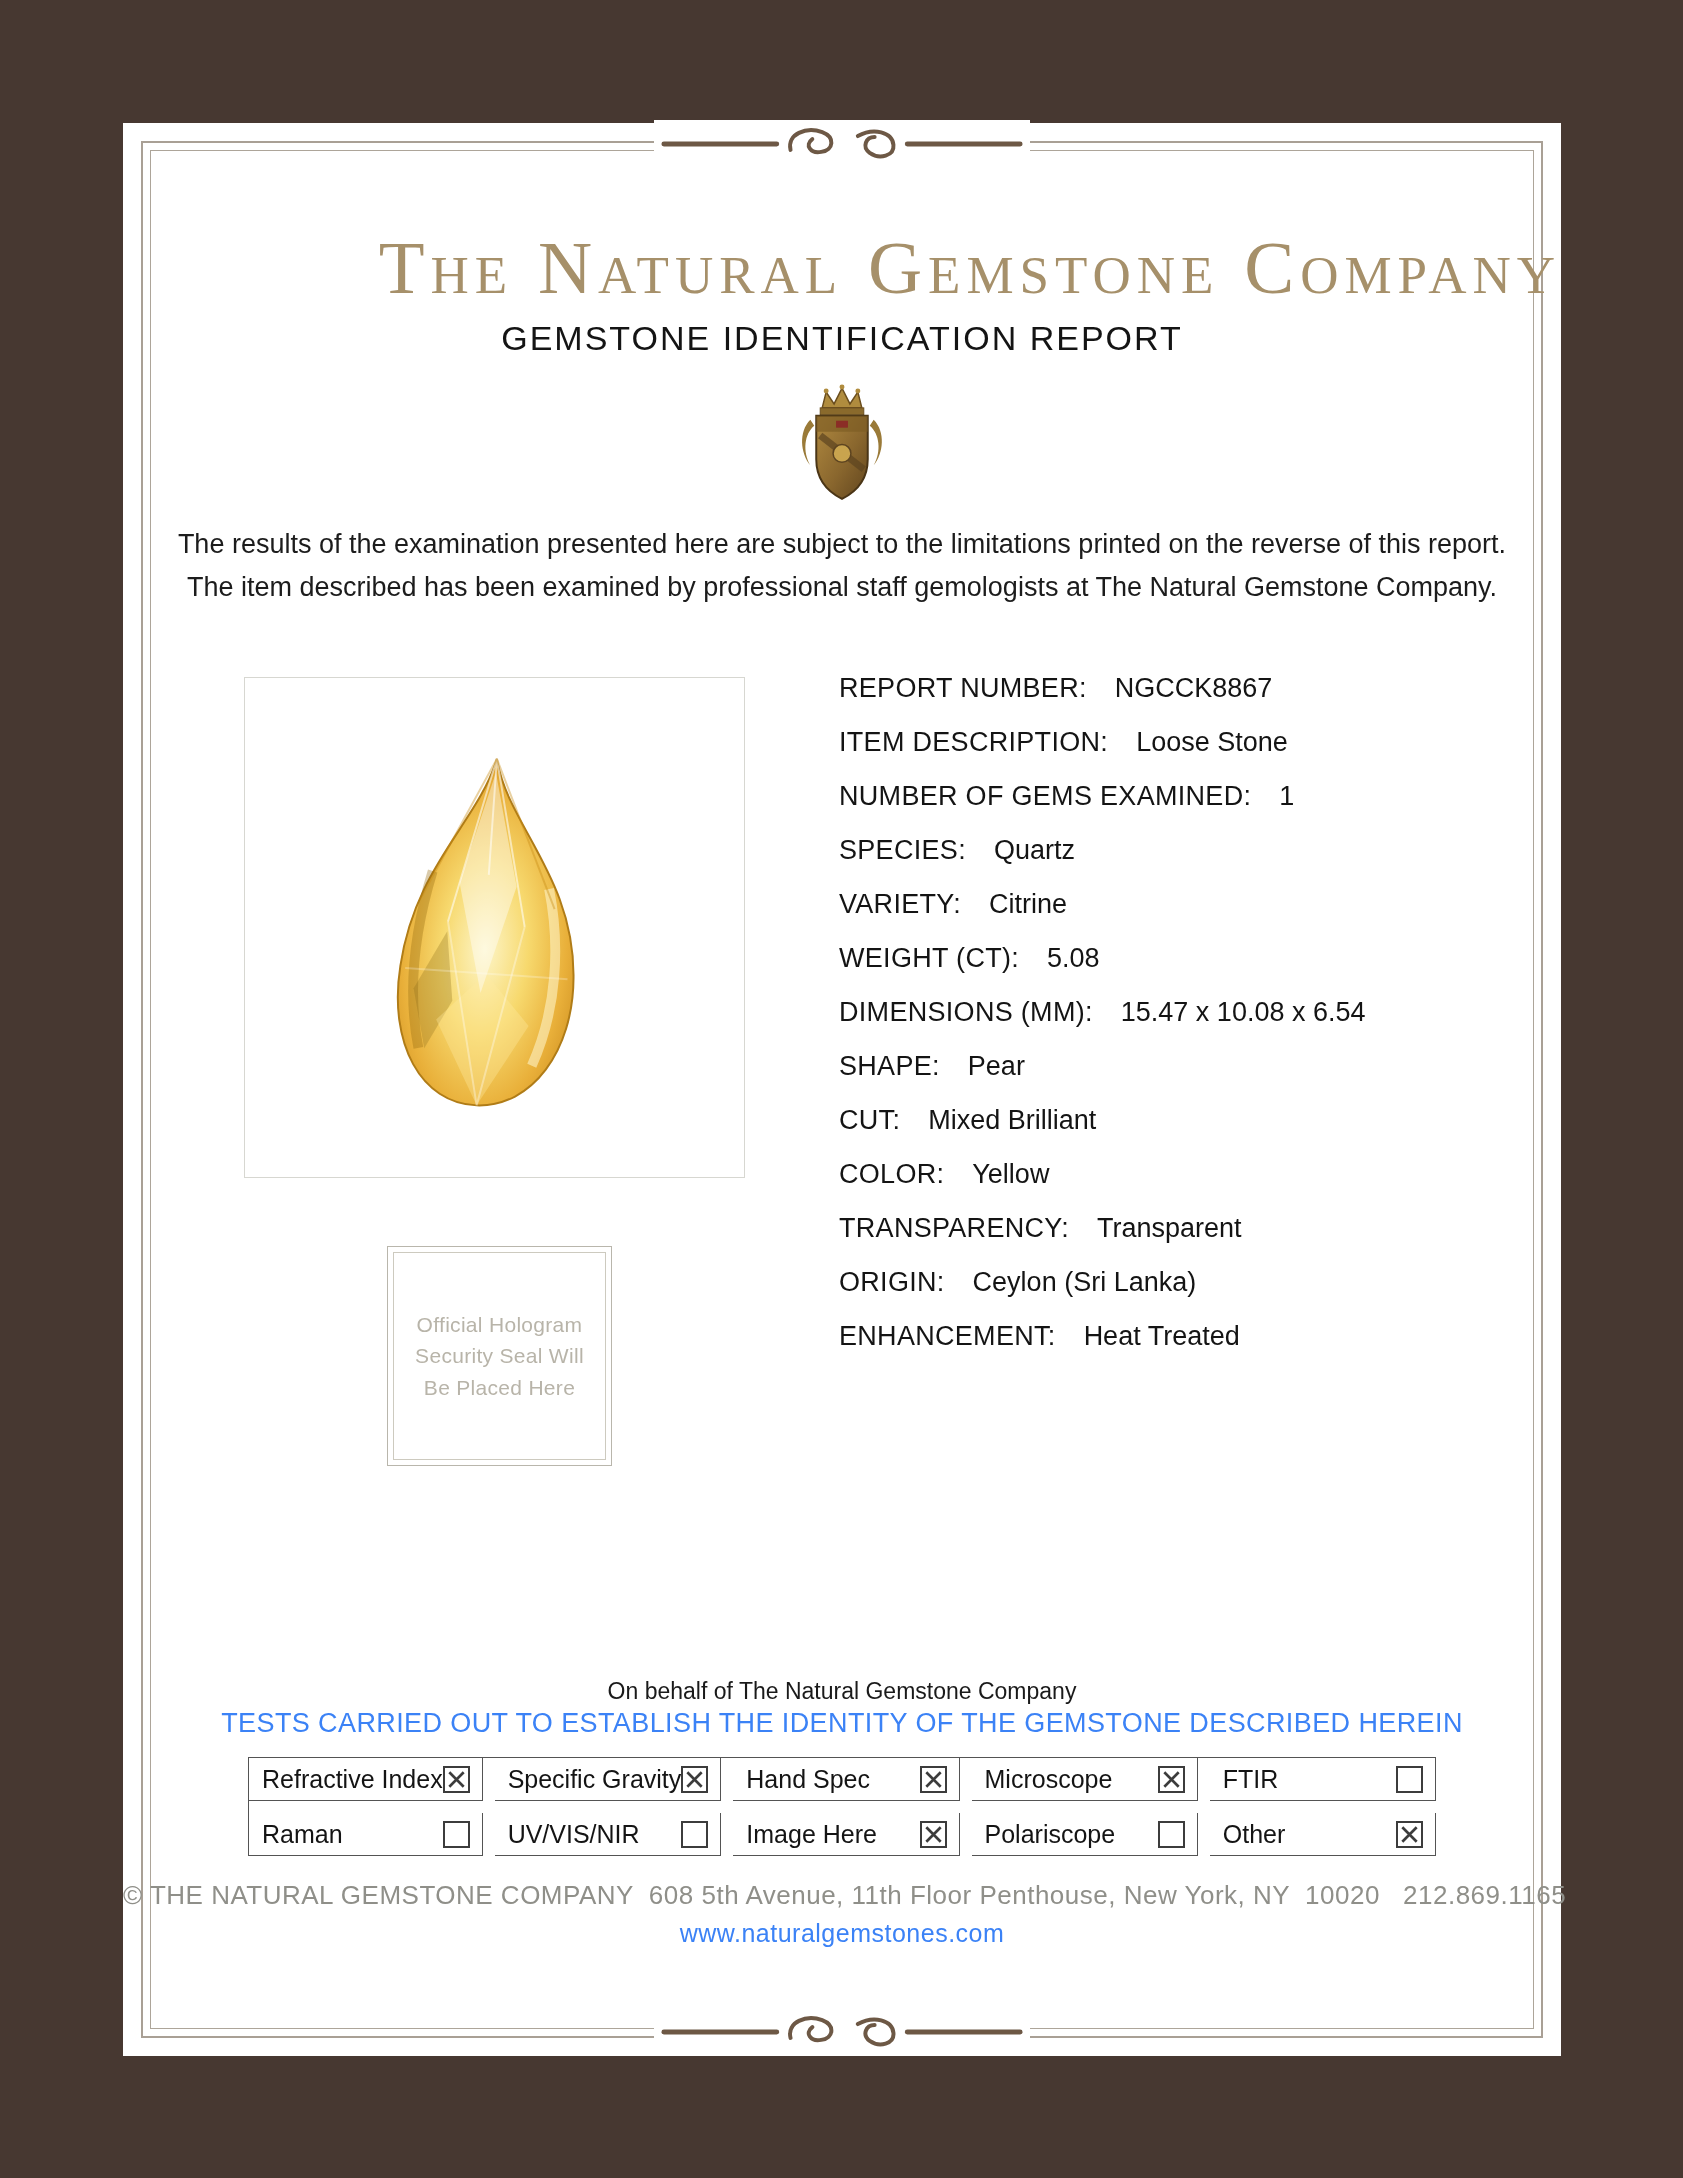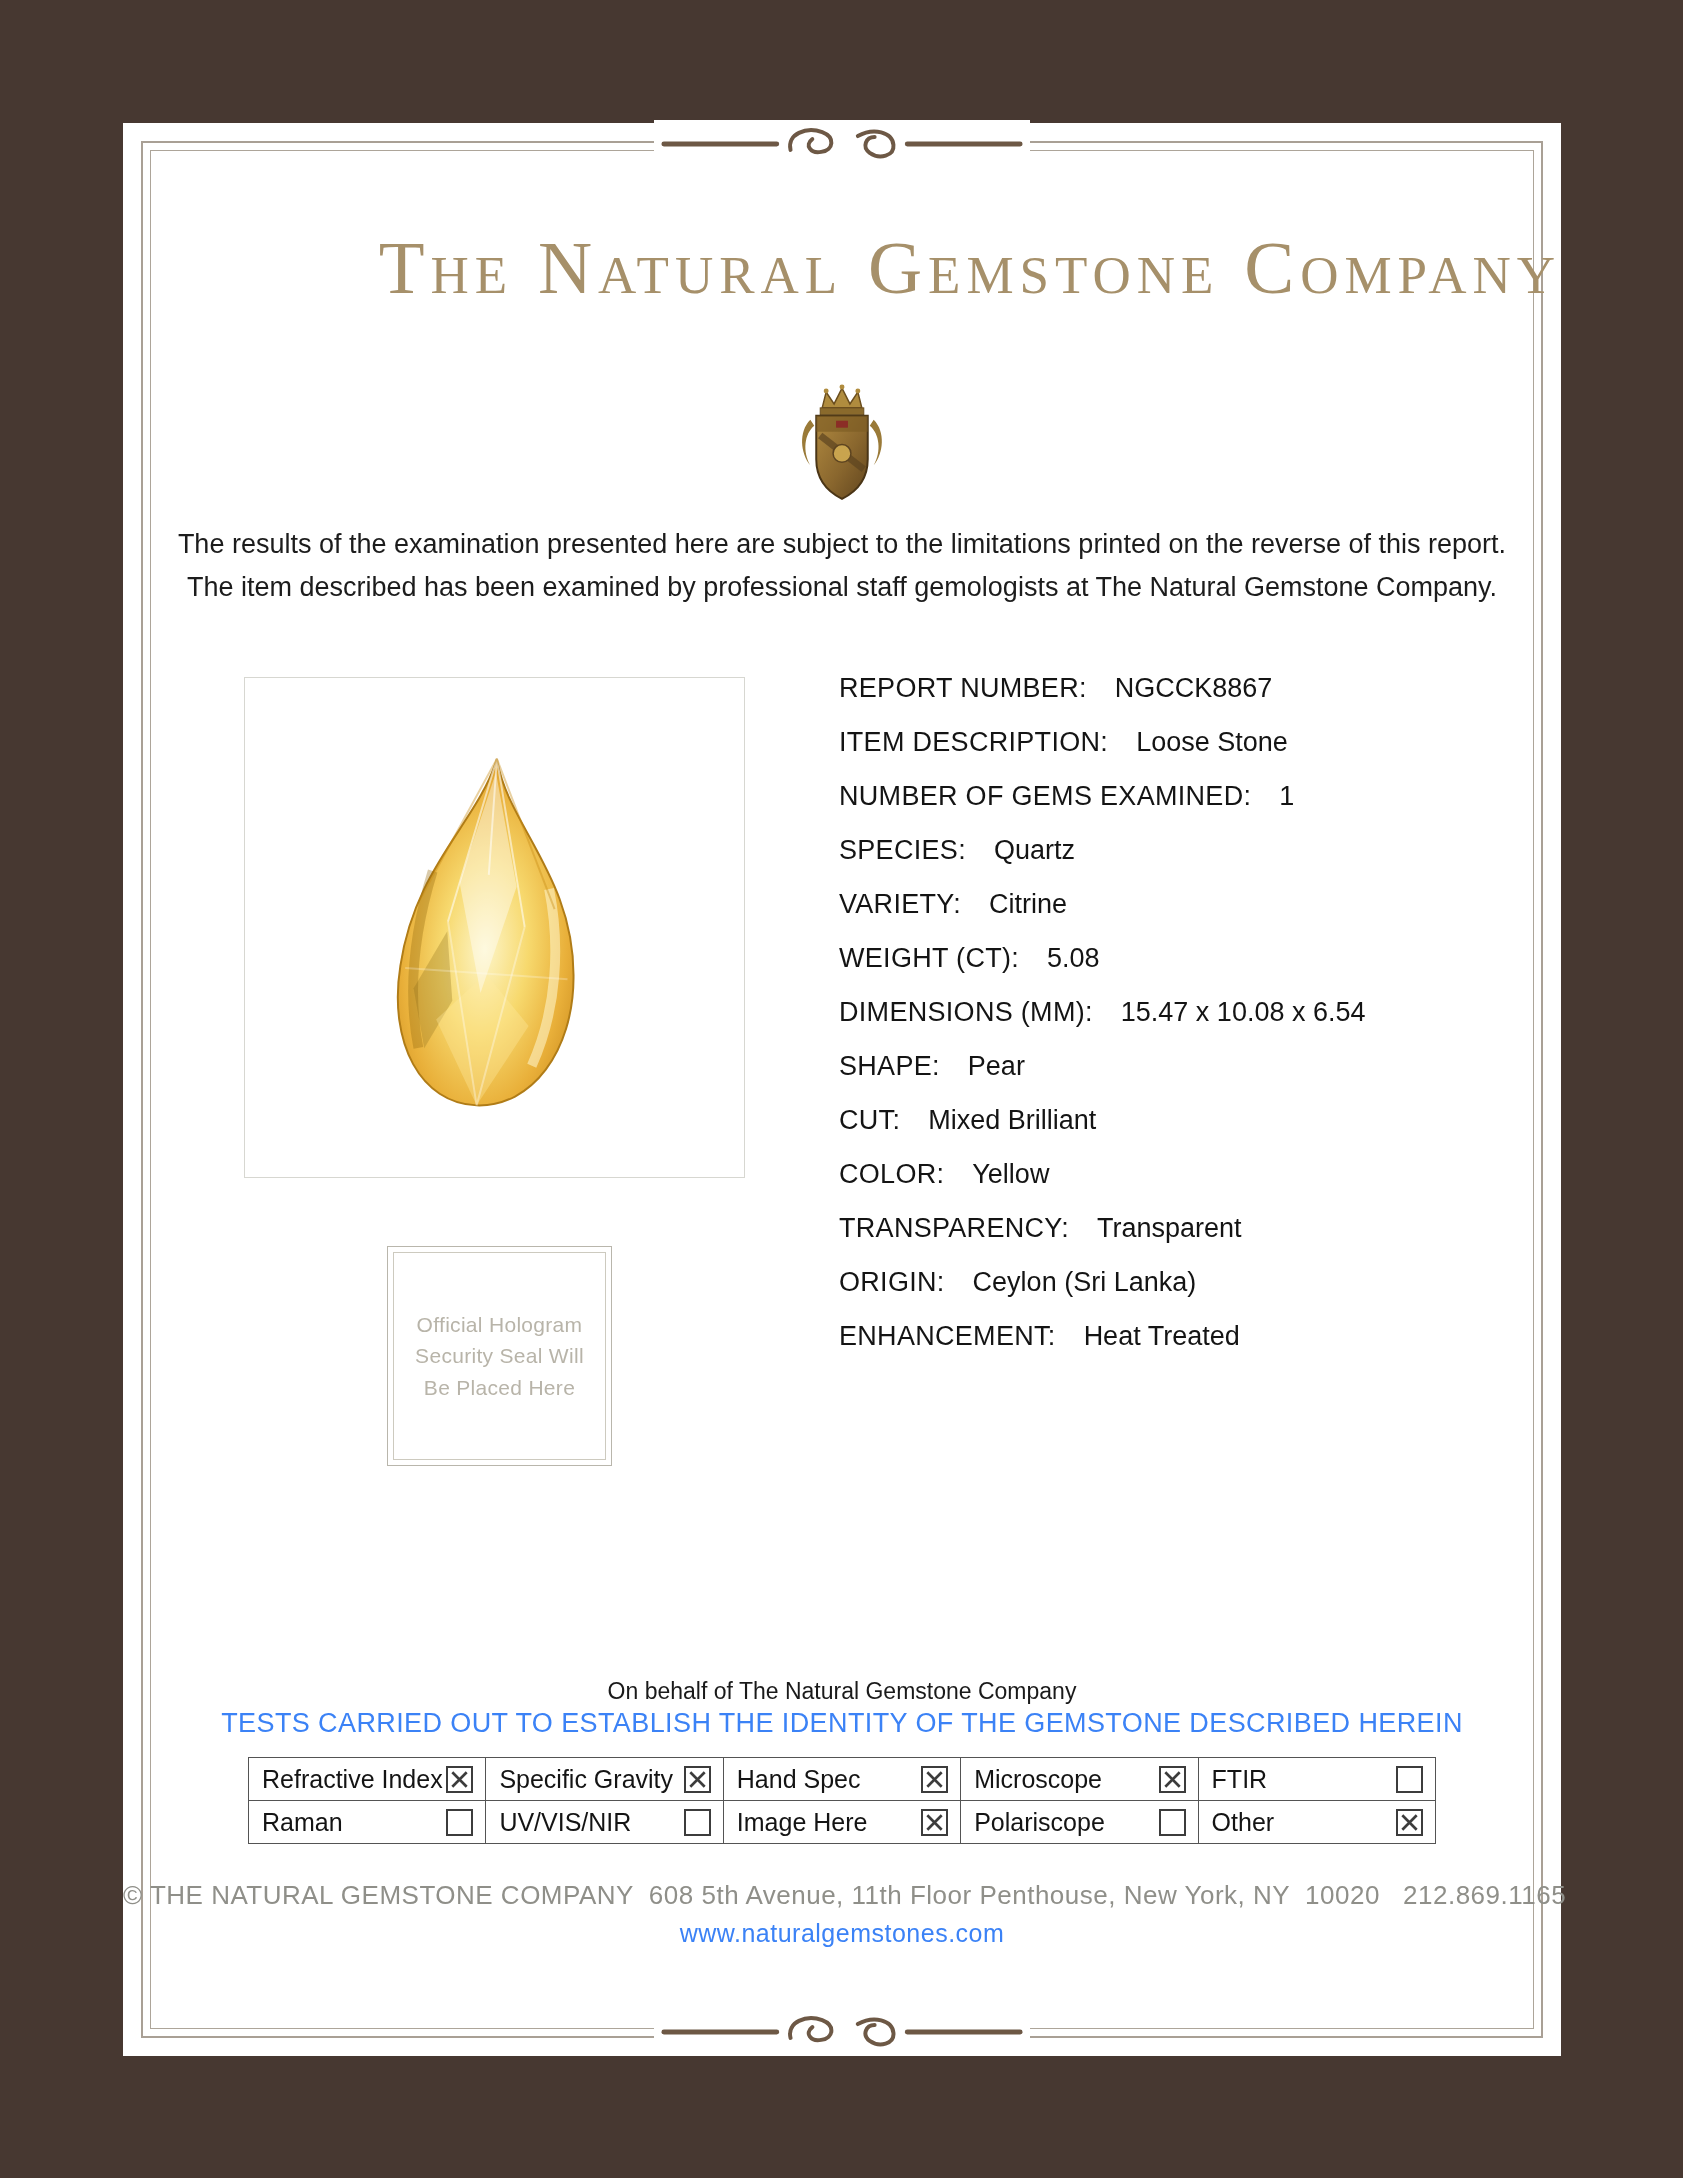--- a/index.html
+++ b/index.html
@@ -69,21 +69,21 @@
   }
   .tests-heading {
     position:absolute; top:1585px; left:0; right:0; text-align:center;
     font-size:27px; letter-spacing:0.4px; color:#3b82f6;
   }
 
   .tests-table {
     position:absolute; left:125px; top:1634px; width:1188px;
     display:grid; grid-template-columns:repeat(5, 1fr);
     border-top:1px solid #545454; border-left:1px solid #545454;
-    background:#ffffff; box-sizing:border-box;
+    background:#ffffff; box-sizing:border-box;gap:12px;
   }
   .test-cell {
     height:43px; box-sizing:border-box;
     border-right:1px solid #545454; border-bottom:1px solid #545454;
     display:flex; align-items:center; justify-content:space-between;
     padding:0 12px 0 13px;
   }
   .test-label { font-size:25px; color:#141414; white-space:nowrap; }
   .checkbox {
     width:27px; height:27px; box-sizing:border-box; flex:0 0 27px;
@@ -113,20 +113,21 @@
     <div class="flourish top">
       <svg width="376" height="48" viewBox="0 0 380 48">
         <path d="M10 24 H124" stroke-width="5"></path>
         <path d="M256 24 H370" stroke-width="5"></path>
         <path d="M138 30 C134 14 154 6 170 12 C183 17 182 30 169 32 C158 34 152 25 160 19" stroke-width="4"></path>
         <path d="M206 16 C222 7 241 12 242 25 C243 36 228 40 218 33 C210 27 214 17 223 17" stroke-width="4"></path>
       </svg>
     </div>
 
     <h1 class="company-title">The Natural Gemstone Company</h1>
+    <div class="report-subtitle">GEMSTONE IDENTIFICATION REPORT</div>
 
     <div class="crest">
       <svg width="103" height="127" viewBox="0 0 104 128">
         <defs>
           <linearGradient id="shieldGrad" x1="0" y1="0" x2="1" y2="1">
             <stop offset="0%" stop-color="#b18a40"></stop>
             <stop offset="55%" stop-color="#8a672e"></stop>
             <stop offset="100%" stop-color="#61451e"></stop>
           </linearGradient>
         </defs>

